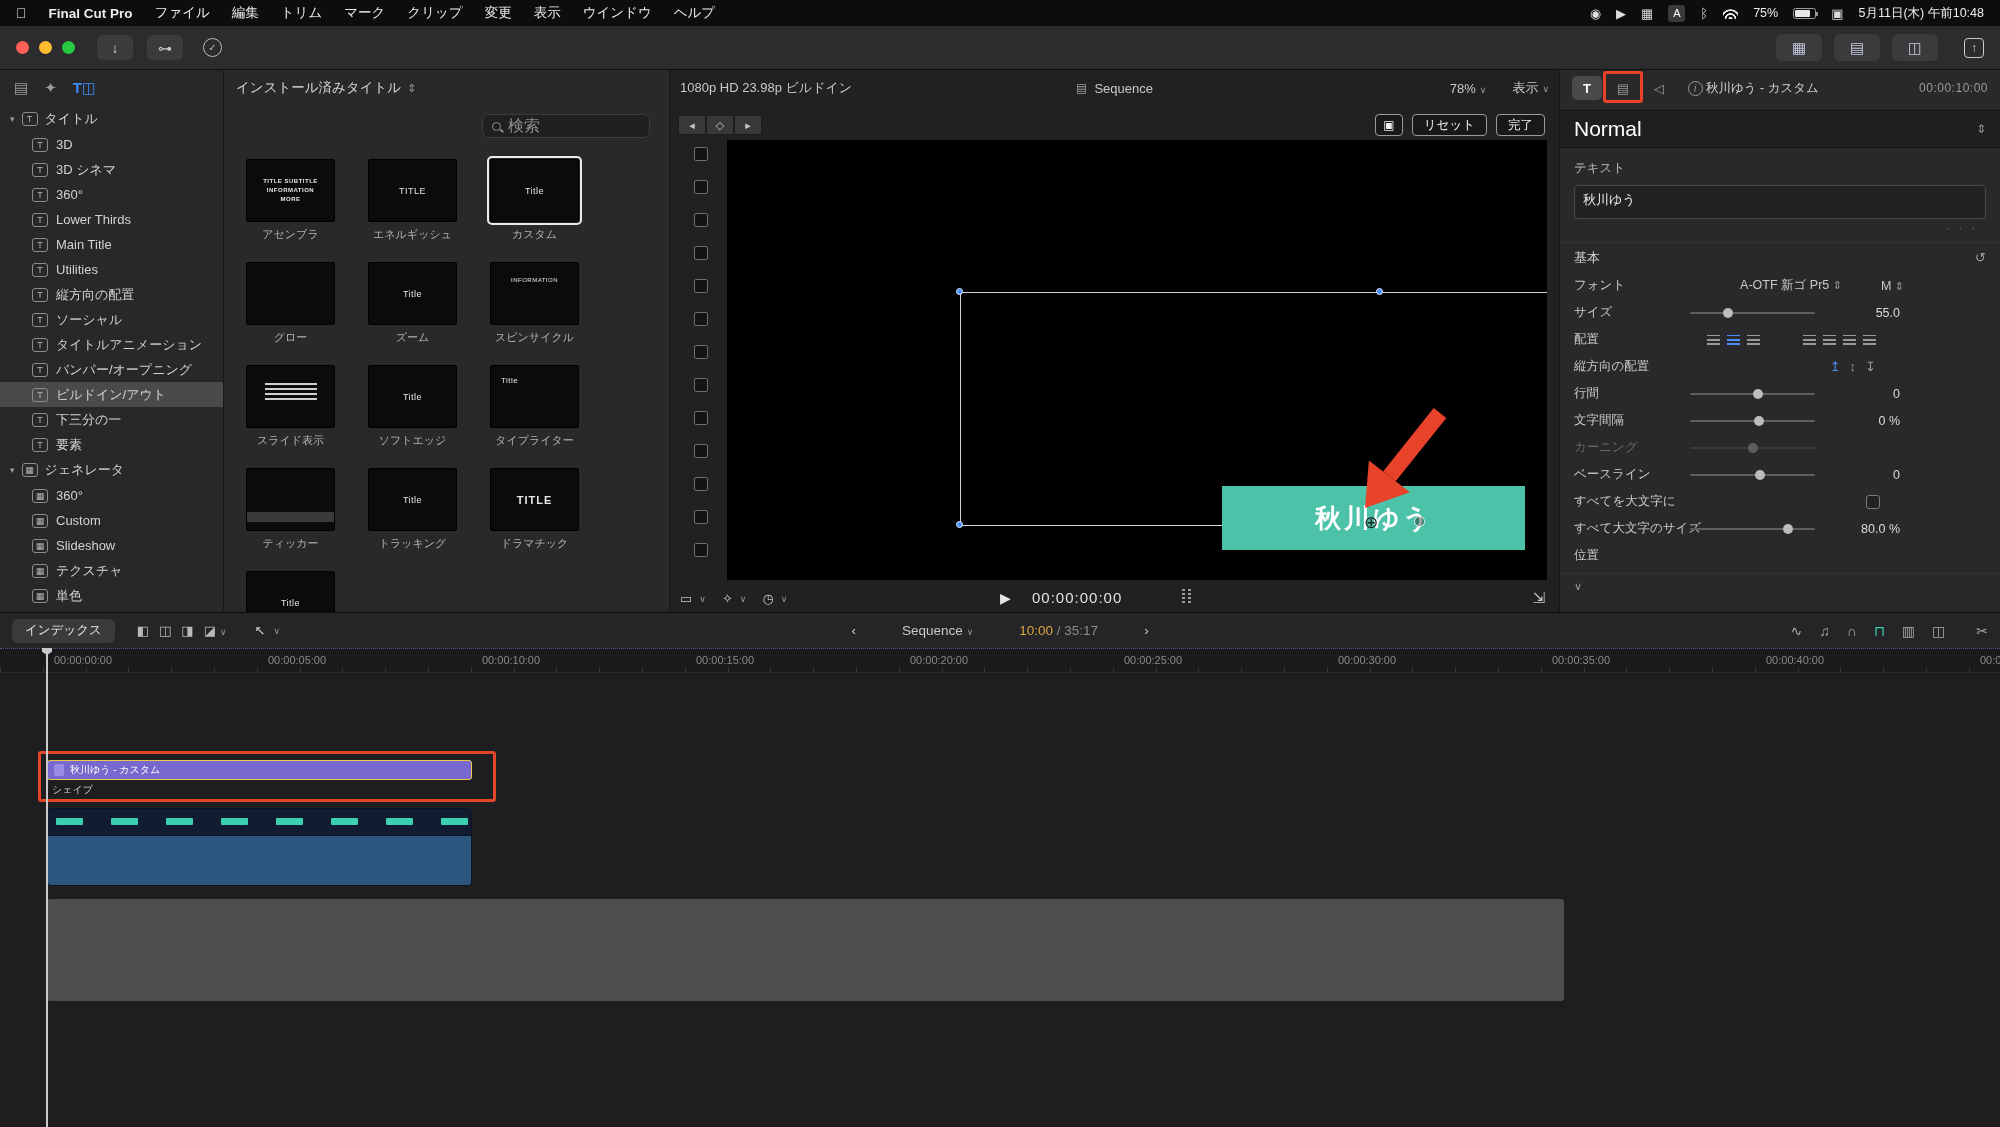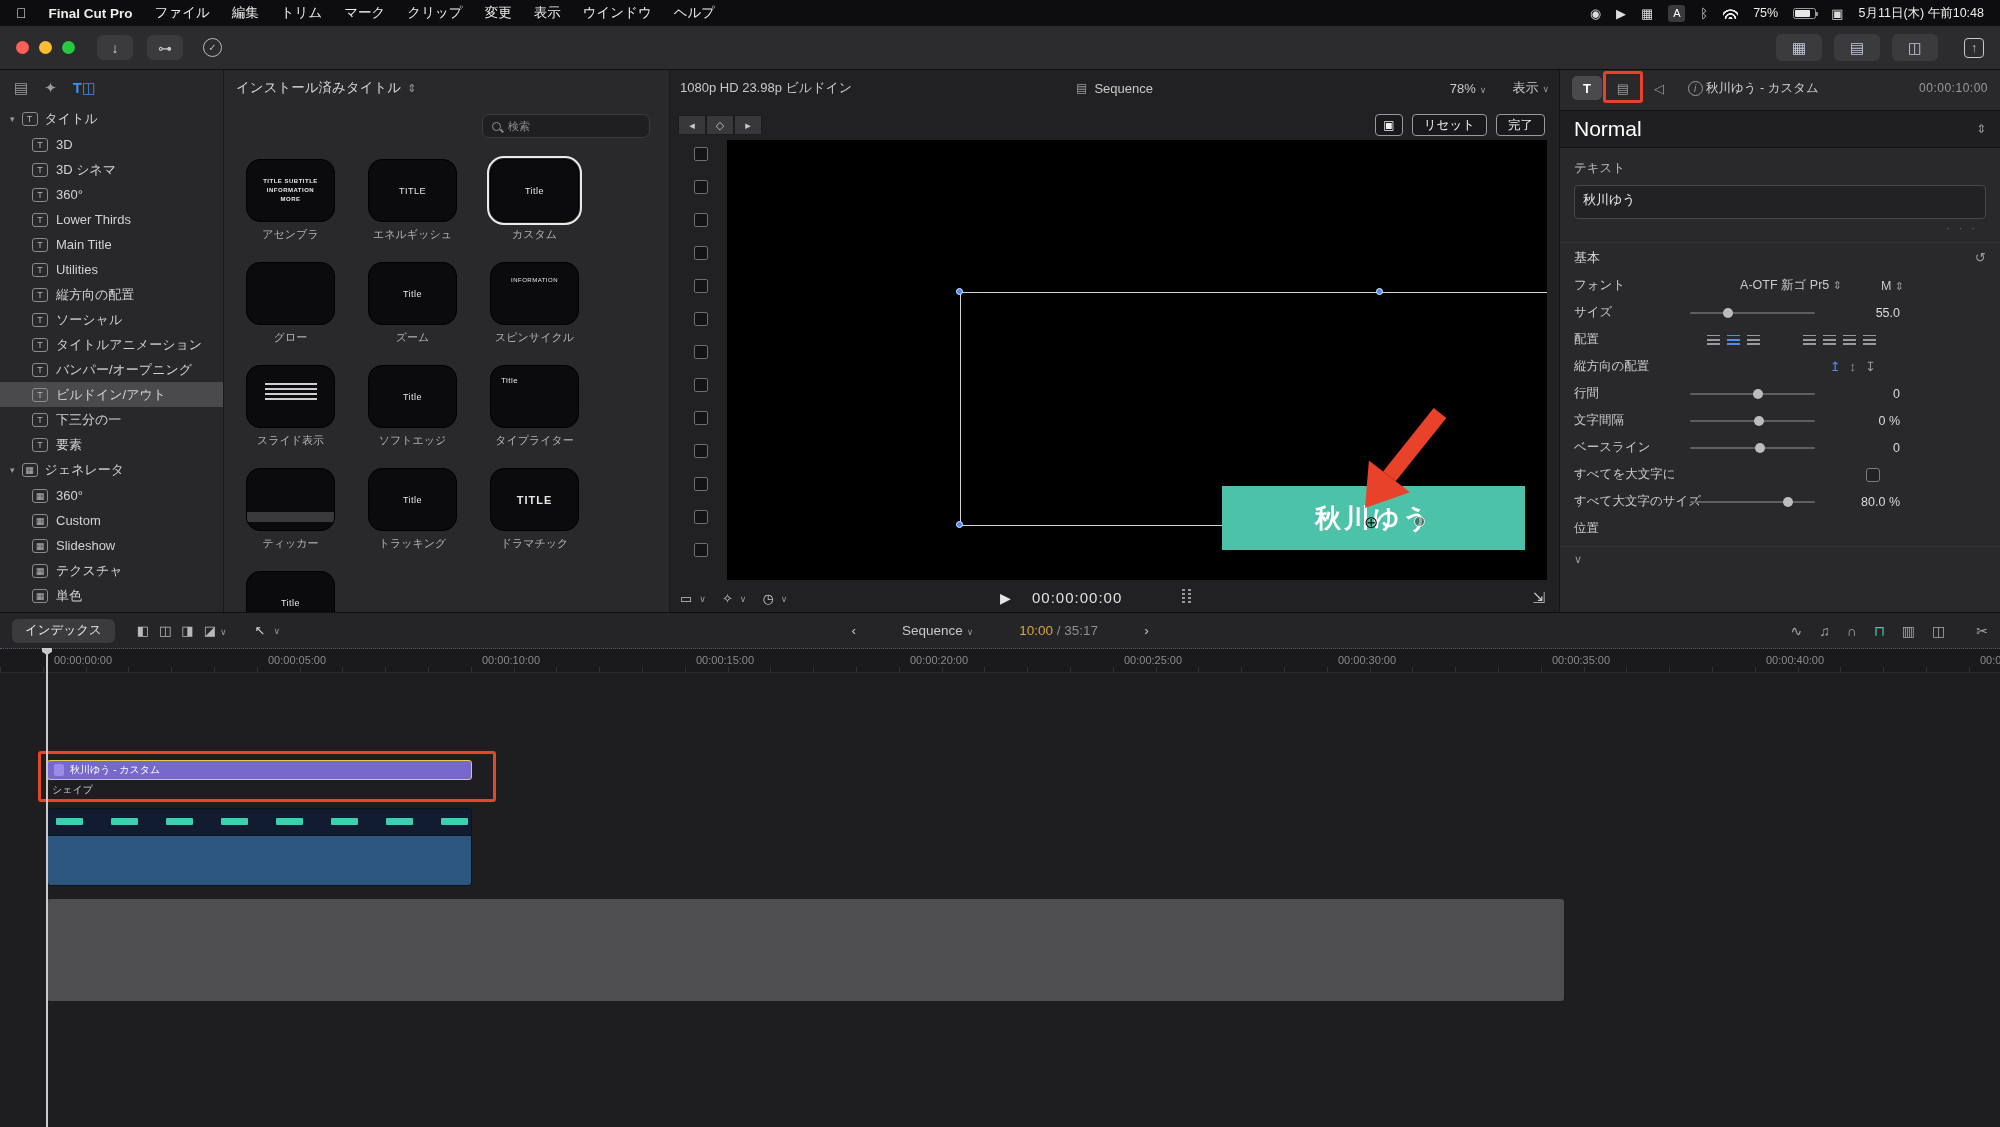--- a/index.html
+++ b/index.html
@@ -53,27 +53,27 @@
     display:inline-flex; align-items:center; justify-content:center; color:#b5b5b7; flex:none; }
   .side-item { display:flex; align-items:center; height:25px; padding-left:32px; gap:8px; color:#d2d2d4; }
   .side-item.selected { background:#4a4a4d; }
 
   .browser { position:absolute; left:224px; top:70px; width:446px; height:542px; background:#29292b;
     border-right:1px solid #19191b; overflow:hidden; }
   .browser-header { height:36px; display:flex; align-items:center; padding:0 12px; gap:6px; font-size:13.5px; color:#d8d8d8;text-align:right; }
   .updown { color:#9a9a9c; font-size:11px; }
   .search-field { position:absolute; left:258px; top:44px; width:168px; height:24px; background:#1f1f21;
     border:1px solid #3c3c3e; border-radius:7px; display:flex; align-items:center; gap:7px; padding:0 9px;
-    color:#8e8e90; font-size:11px; }
+    color:#8e8e90; font-size:16px; }
   .lens { width:9px; height:9px; border:1.5px solid #8e8e90; border-radius:50%; position:relative; flex:none; }
   .lens::after { content:""; position:absolute; left:7px; top:7px; width:4px; height:1.5px; background:#8e8e90; transform:rotate(45deg); }
   .thumb-grid { position:absolute; left:22px; top:89px; display:grid; grid-template-columns:repeat(3,89px);
     column-gap:33px; row-gap:22px; }
   .thumb-cell { width:89px; }
-  .thumb { width:89px; height:63px; background:#0b0b0d; border:1px solid #000; border-radius:14px;
+  .thumb { width:89px; height:63px; background:#0b0b0d; border:1px solid #000; border-radius:2px;
     display:flex; align-items:center; justify-content:center; color:#e6e6e6; position:relative; overflow:hidden; }
   .thumb.selected { outline:2px solid #eaeaea; outline-offset:1px; }
   .thumb .tx { font-size:9px; letter-spacing:0.5px; }
   .thumb.v-multi .tx { font-size:6px; text-align:center; line-height:1.5; width:60px; white-space:normal; font-weight:bold; }
   .thumb.v-tiny .tx { font-size:6px; position:absolute; top:14px; left:0; right:0; text-align:center; }
   .thumb.v-big .tx { font-size:11px; font-weight:bold; letter-spacing:1px; }
   .thumb.v-corner .tx { position:absolute; top:10px; left:10px; font-size:8px; }
   .thumb.v-ticker::after { content:""; position:absolute; left:0; right:0; bottom:8px; height:10px; background:#3a3a3c; }
   .tline { width:52px; height:2px; background:#cfcfcf; margin:3px auto; }
   .thumb.v-lines { display:block; padding-top:14px; }
@@ -573,20 +573,26 @@
     </div>
 
     <div class="insp-row">
       <span class="row-label">文字間隔</span>
       <span class="slider">
           <span class="knob" style="left:55%;"></span>
         </span>
       <span class="row-value">0 %</span>
     </div>
 
+    <div class="insp-row dim">
+      <span class="row-label">カーニング</span>
+      <span class="slider">
+          <span class="knob" style="left:50%;"></span>
+        </span>
+    </div>
 
     <div class="insp-row">
       <span class="row-label">ベースライン</span>
       <span class="slider">
           <span class="knob" style="left:56%;"></span>
         </span>
       <span class="row-value">0</span>
     </div>
 
     <div class="insp-row">

